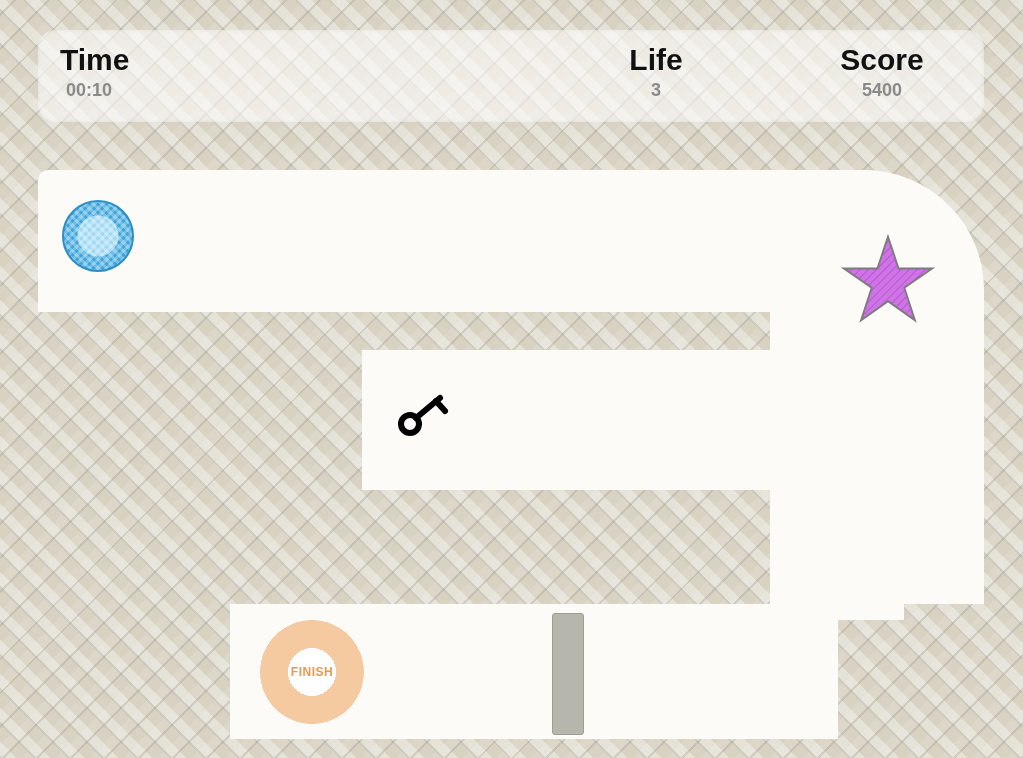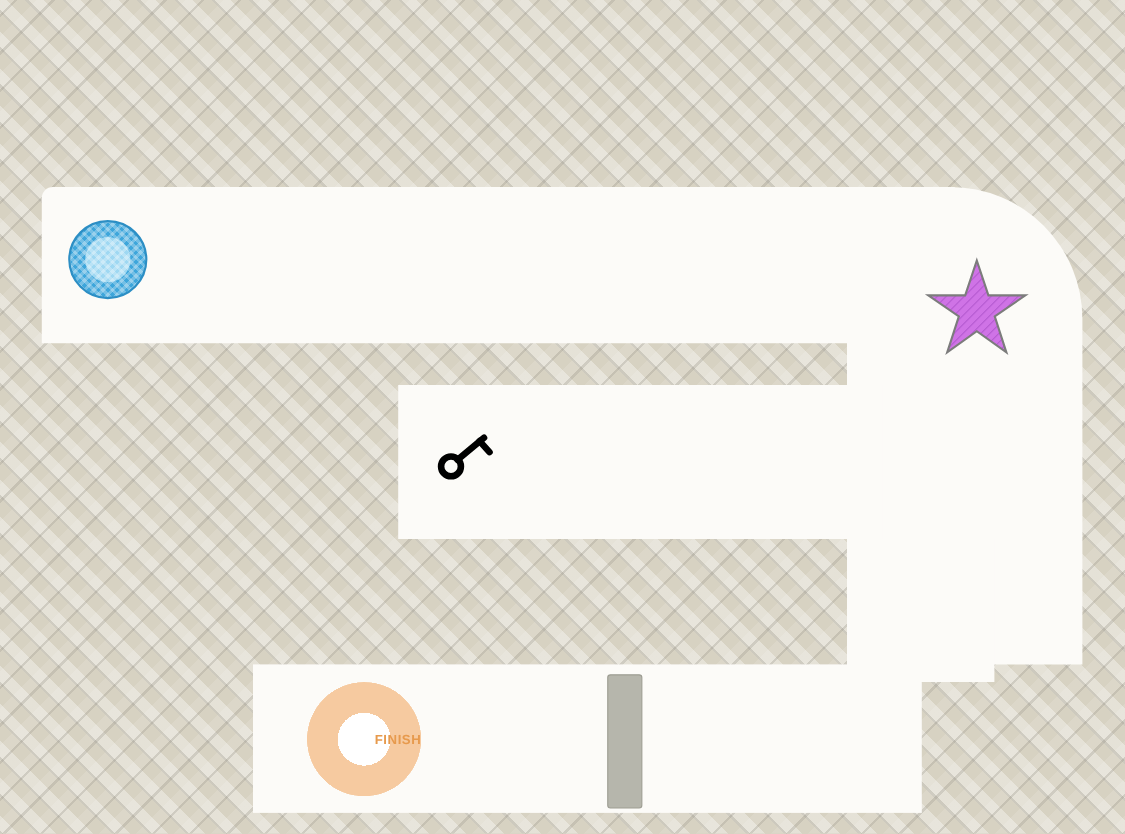--- a/index.html
+++ b/index.html
@@ -133,45 +133,59 @@
     position: absolute;
     left: 840px;
     top: 232px;
     width: 96px;
     height: 96px;
   }
 
   
   #finish {
     position: absolute;
-    left: 279px;
+    left: 260px;
     top: 620px;
     width: 104px;
     height: 104px;
     border-radius: 50%;
     background: radial-gradient(circle,
        #fff 0 24px,
        #f6caa0 24px 52px,
        rgba(246,202,160,0) 52px);
     display: flex;
     align-items: center;
-    justify-content: flex-end;
+    justify-content: center;
   }
   #finish span {
     font-size: 12px;
     font-weight: 900;
     letter-spacing: 0.5px;
     color: #e79a4d;
   }
 </style>
 </head>
 <body>
 
 <div id="stage">
 
+  <div id="hud">
+    <div id="hud-time" class="hud-item">
+      <div class="hud-label">Time</div>
+      <div class="hud-value">00:10</div>
+    </div>
+    <div id="hud-life" class="hud-item">
+      <div class="hud-label">Life</div>
+      <div class="hud-value">3</div>
+    </div>
+    <div id="hud-score" class="hud-item">
+      <div class="hud-label">Score</div>
+      <div class="hud-value">5400</div>
+    </div>
+  </div>
 
   <div id="c1" class="corridor"></div>
   <div id="c2" class="corridor"></div>
   <div id="c3" class="corridor"></div>
   <div id="c5" class="corridor"></div>
   <div id="c4" class="corridor"></div>
 
   <div id="obstacle"></div>
 
   <div id="finish">

